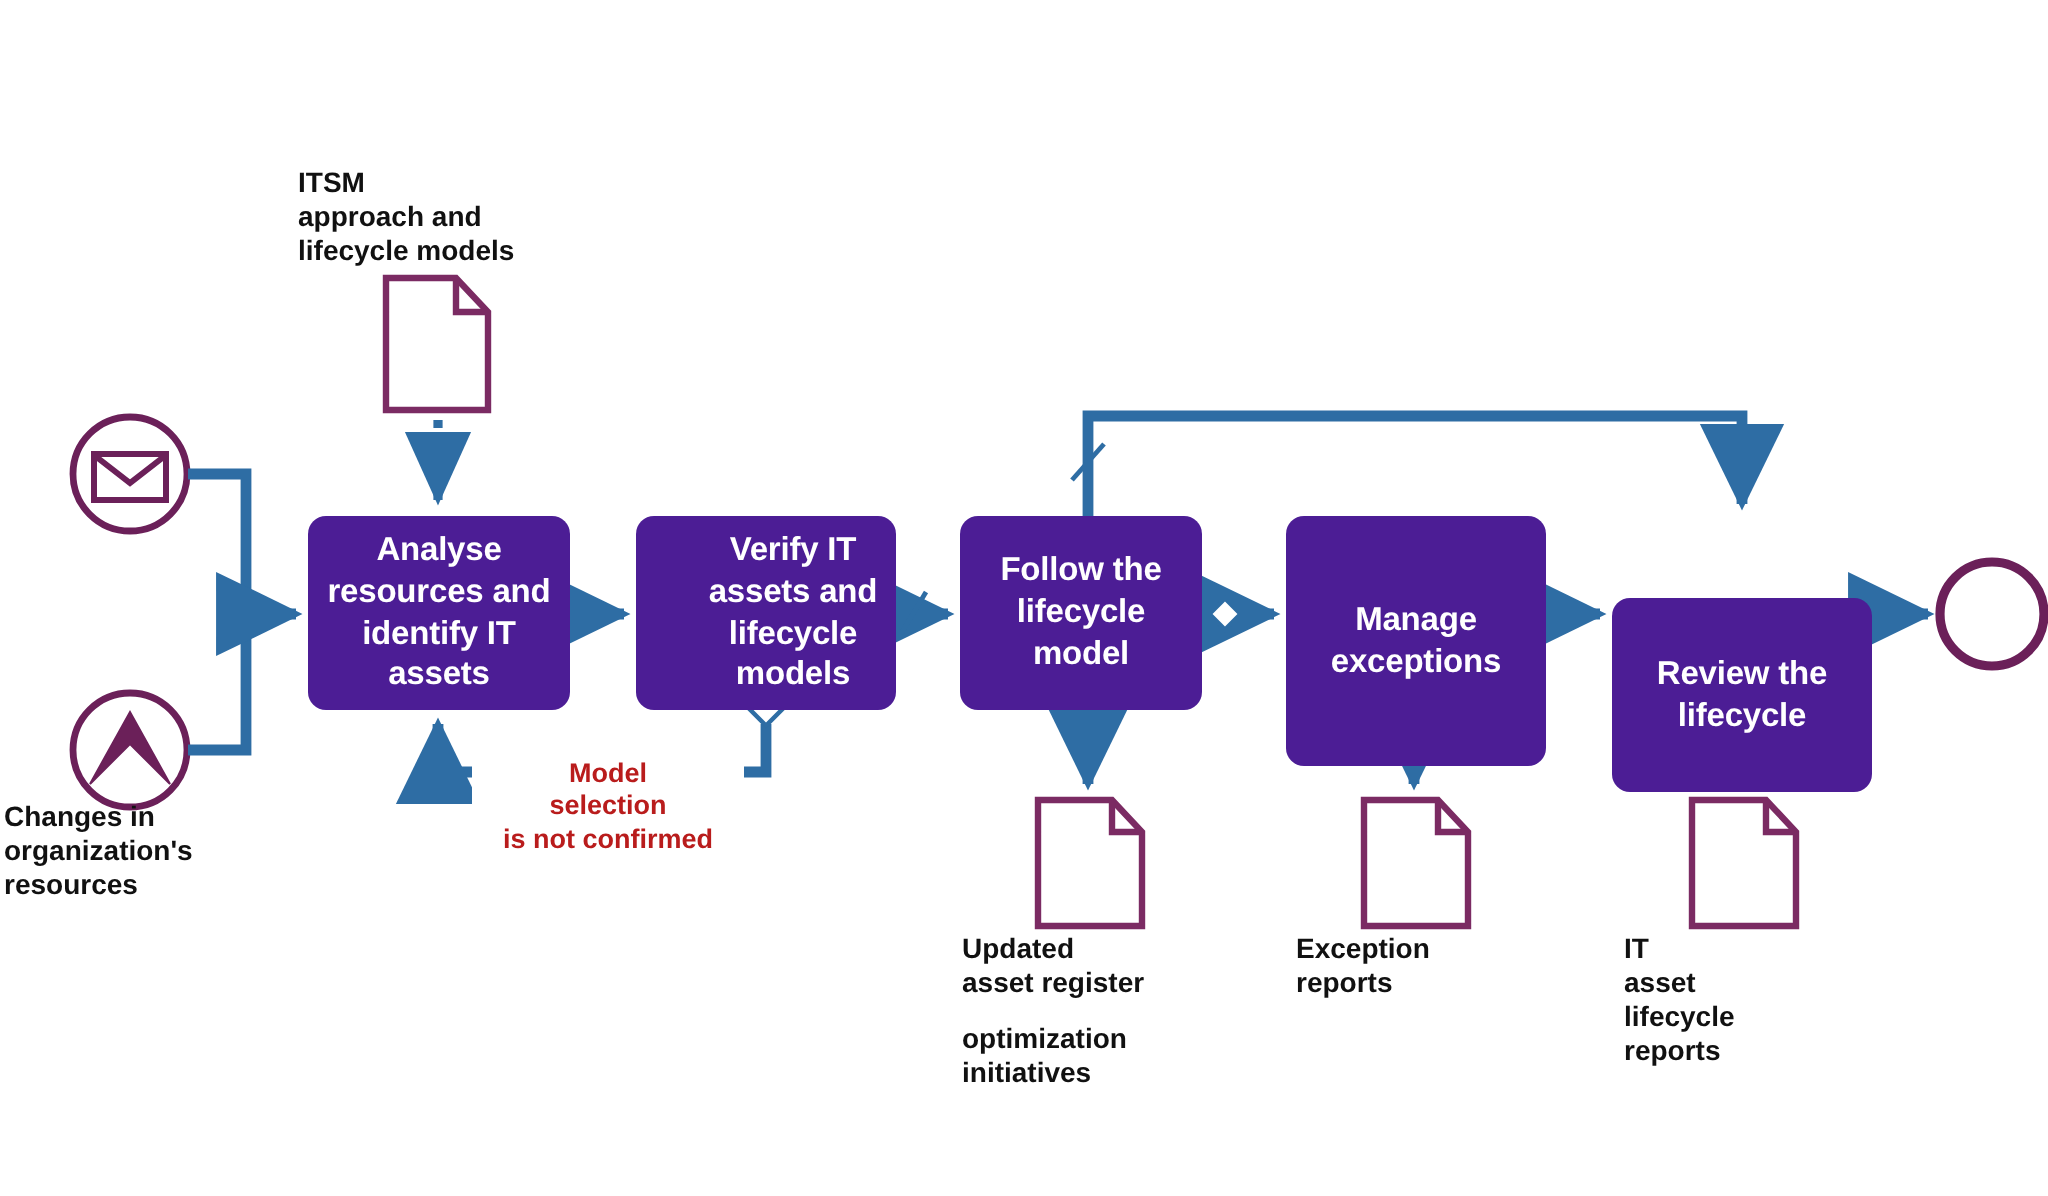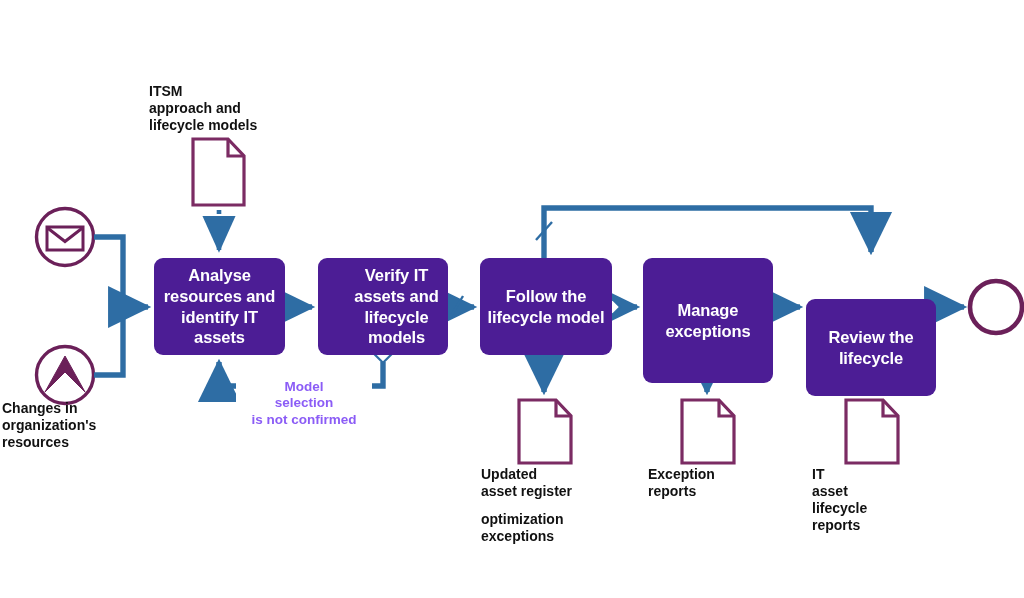--- a/index.html
+++ b/index.html
@@ -46,21 +46,21 @@
     text-align: left;
     color: #111111;
     font-weight: bold;
     font-size: 14px;
     line-height: 1.22;
     white-space: pre-line;
   }
   .flow-label {
     position: absolute;
     text-align: center;
-    color: #8b5cf6;
+    color: #b91c1c;
     font-weight: bold;
     font-size: 13.5px;
     line-height: 1.22;
     white-space: pre-line;
     background: #ffffff;
     padding: 0 3px;
   }
 </style>
 </head>
 <body>
@@ -168,21 +168,21 @@
   </svg>
 
   <div class="task-box" style="left:154px; top:258px; width:131px; height:97px;">Analyse resources
 and identify
 IT assets</div>
 
   <div class="task-box" style="left:318px; top:258px; width:130px; height:97px;padding-left:33px;">Verify IT assets
 and lifecycle
 models</div>
 
-  <div class="task-box" style="left:480px; top:258px; width:132px; height:97px;">Follow
+  <div class="task-box" style="left:480px; top:258px; width:121px; height:97px;">Follow
 the lifecycle
 model</div>
 
   <div class="task-box" style="left:643px; top:258px; width:130px; height:125px;">Manage
 exceptions</div>
 
   <div class="task-box" style="left:806px; top:258px; width:130px; height:97px;margin-top:41px;">Review the
 lifecycle</div>
 
 
@@ -191,21 +191,21 @@
 resources</div>
 
   <div class="txt-label" style="left:149px; top:83px; width:140px;">ITSM
 approach and
 lifecycle models</div>
 
   <div class="txt-label" style="left:481px; top:466px; width:127px;">Updated
 asset register</div>
 
   <div class="txt-label" style="left:481px; top:511px; width:127px;">optimization
-exceptions</div>
+initiatives</div>
 
   <div class="txt-label" style="left:648px; top:466px; width:120px;">Exception
 reports</div>
 
   <div class="txt-label" style="left:812px; top:466px; width:120px;">IT
 asset
 lifecycle
 reports</div>
 
   <div class="flow-label" style="left:236px; top:379px; width:130px;">Model

